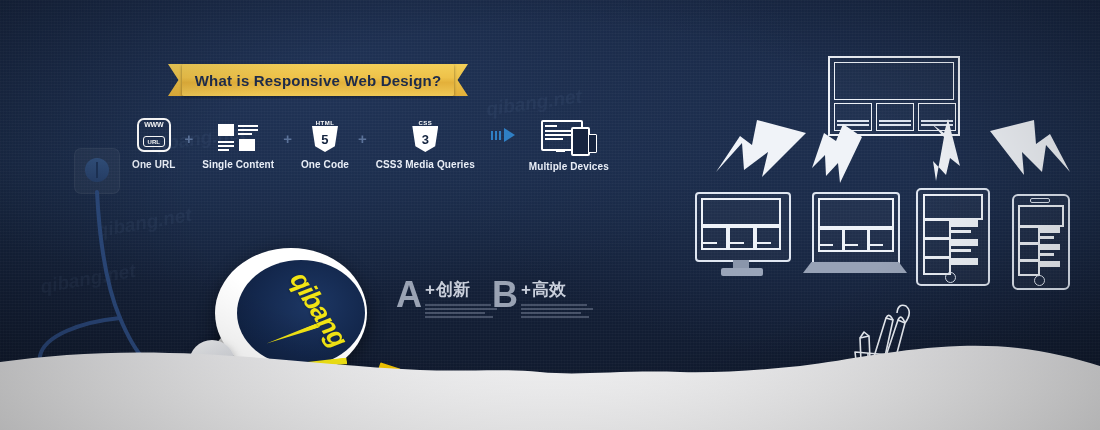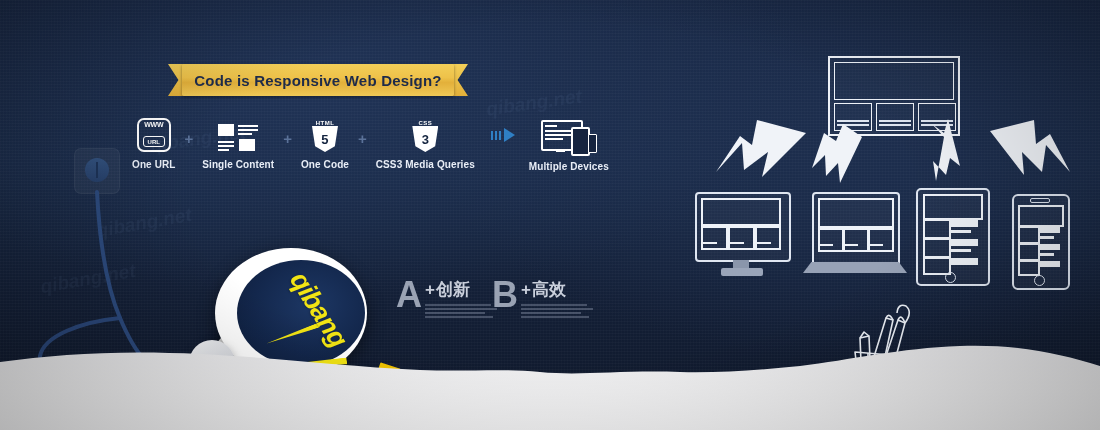--- a/index.html
+++ b/index.html
@@ -125,21 +125,21 @@
 
   <span class="wm" style="left:150px;top:128px;transform:rotate(-8deg);">qibang.net</span>
   <span class="wm" style="left:96px;top:212px;transform:rotate(-10deg);">qibang.net</span>
   <span class="wm" style="left:40px;top:268px;transform:rotate(-10deg);">qibang.net</span>
   <span class="wm" style="left:486px;top:92px;transform:rotate(-8deg);">qibang.net</span>
 
   <div class="ribbon">
     <div class="tip tipL"></div>
     <div class="tip tipR"></div>
     <div class="body"></div>
-    <div class="txt">Code  is Responsive Web Design?</div>
+    <div class="txt">What  is Responsive Web Design?</div>
   </div>
 
   <div class="strip">
 
     <div class="cell">
       <div class="ico">
         <div class="urlbox">
           <div class="www">WWW</div>
           <div class="pill">URL</div>
         </div>

